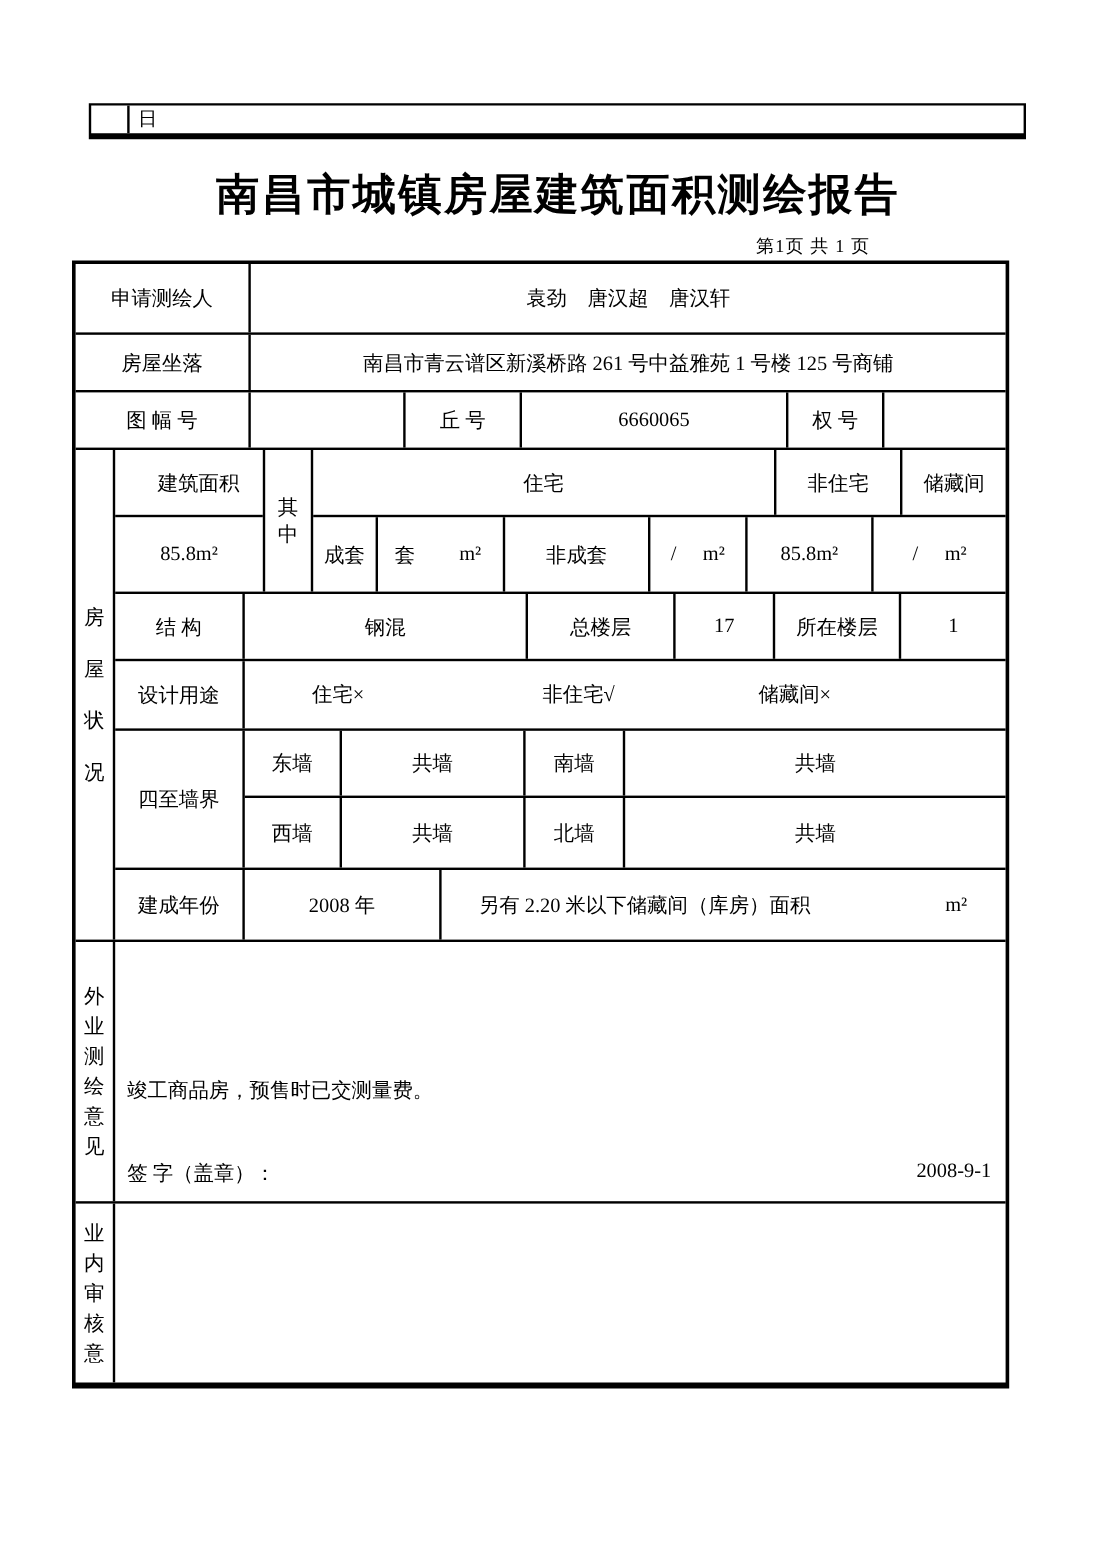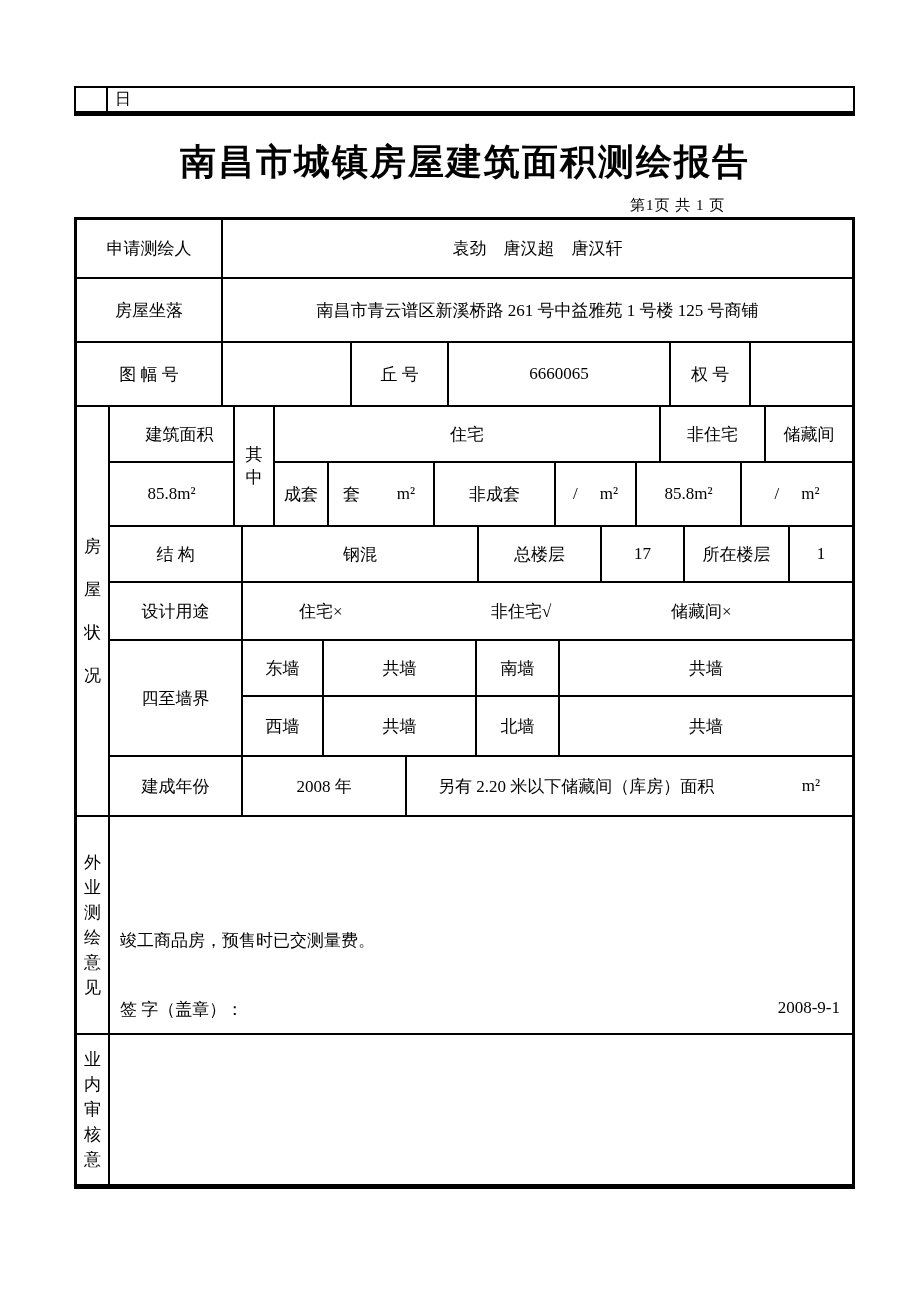--- a/index.html
+++ b/index.html
@@ -29,21 +29,21 @@
     font-family: "Liberation Sans", "DejaVu Sans", sans-serif;
     font-weight: bold; font-size: 36px; letter-spacing: 2px;
   }
   .page-indicator {
     position: absolute; top: 196px; left: 630px; width: 165px;
     font-size: 15px; letter-spacing: 1px; text-align: left;
   }
 
   
   .maintable {
-    position: absolute; left: 74px; top: 217px; width: 781px;
+    position: absolute; left: 60px; top: 217px; width: 781px;
     border: 3px solid #000; border-bottom-width: 5px;
     font-size: 17px;
   }
   .trow { display: flex; border-bottom: 2px solid #000; align-items: stretch; }
   .trow:last-child { border-bottom: none; }
   .tc {
     border-right: 2px solid #000;
     display: flex; align-items: center; justify-content: center;
     text-align: center;
   }
@@ -53,27 +53,27 @@
     display: flex; flex-direction: column;
     align-items: center; justify-content: center;
     border-right: 2px solid #000;
   }
   .vstrip span { display: block; line-height: 1; }
   .stack { display: flex; flex-direction: column; flex: 1; }
   .stack > .trow:last-child { border-bottom: none; }
 
   .w146 { width: 146px; } .w129 { width: 129px; } .w97 { width: 97px; }
   .w222 { width: 222px; } .w80 { width: 80px; }
-  .w33  { width: 33px; }  .w110 { width: 133px; } .w123 { width: 123px; }
+  .w33  { width: 33px; }  .w110 { width: 108px; } .w123 { width: 123px; }
   .w40  { width: 40px; }  .w386 { width: 386px; } .w105 { width: 105px; }
   .w71  { width: 54px; }  .w106 { width: 106px; } .w121 { width: 121px; }
   .w81  { width: 81px; }  .w83  { width: 83px; }  .w153 { width: 153px; }
   .w236 { width: 236px; } .w164 { width: 164px; }
 
-  .h59 { height: 59px; } .h60 { height: 64px; } .h56 { height: 56px; }
+  .h59 { height: 59px; } .h60 { height: 48px; } .h56 { height: 56px; }
   .h62 { height: 62px; } .h58 { height: 58px; }
   .h218 { height: 218px; } .h149 { height: 149px; }
 
   .design-cell { position: relative; }
   .design-cell span { position: absolute; top: 50%; transform: translateY(-50%); white-space: nowrap; }
   .design-res  { left: 56px; }
   .design-nres { left: 248px; }
   .design-sto  { left: 428px; }
 
   .setcell { justify-content: space-between; padding: 0 18px 0 14px; }

